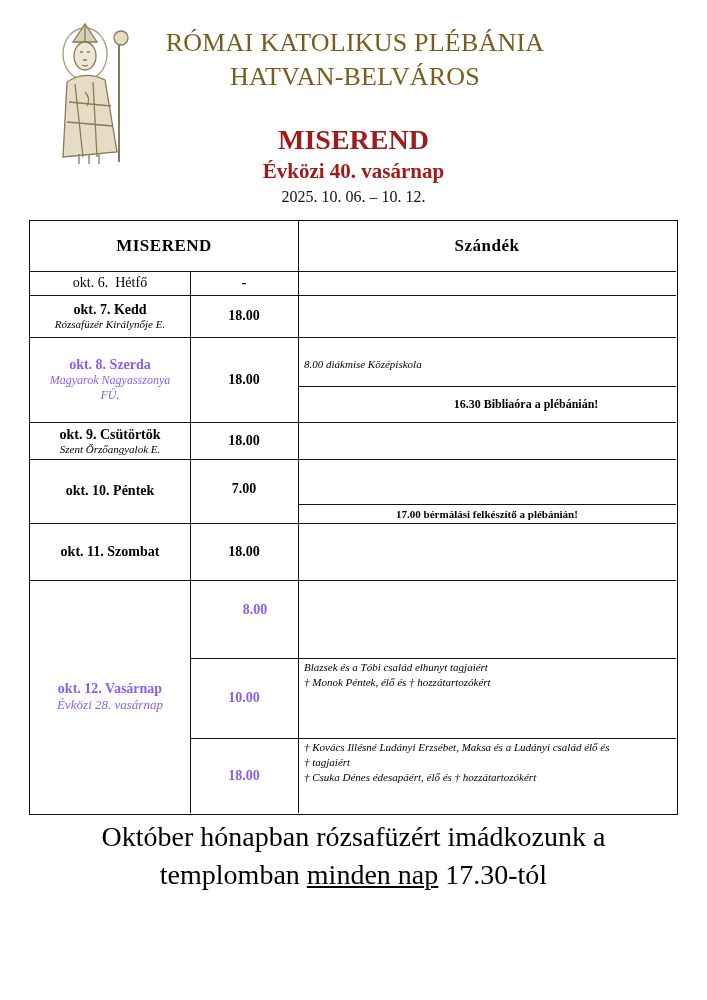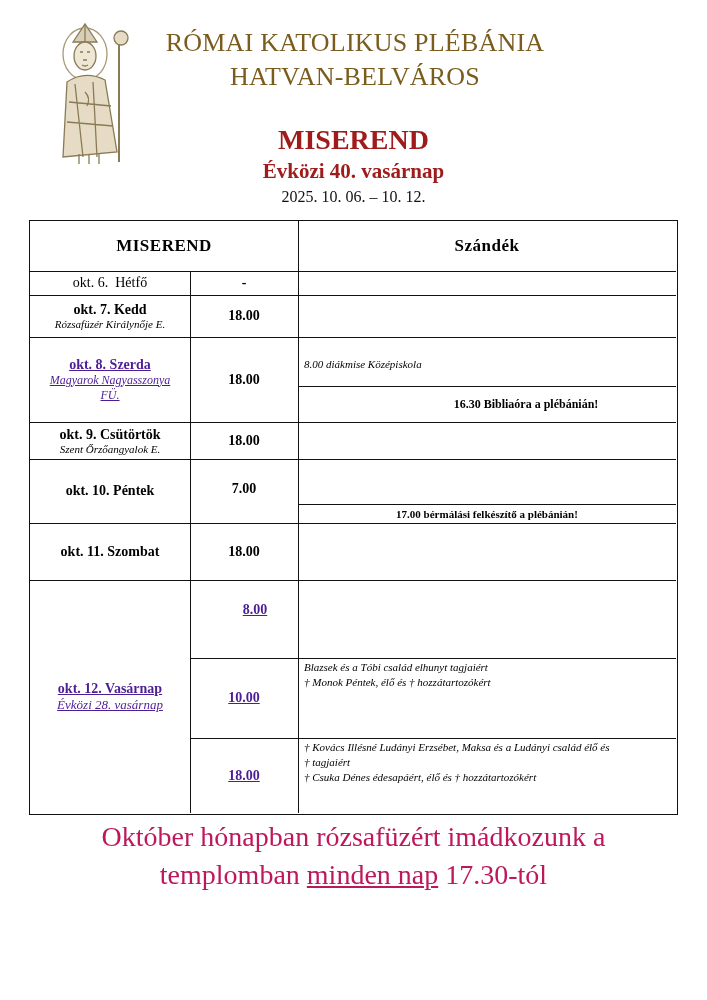--- a/index.html
+++ b/index.html
@@ -15,26 +15,26 @@
 
   .tbl { position: absolute; left: 29px; top: 220px; width: 649px; height: 595px; border: 1.5px solid #111; box-sizing: border-box; }
   .cell { position: absolute; box-sizing: border-box; display: flex; flex-direction: column; align-items: center; justify-content: center; text-align: center; }
   .hl { position: absolute; height: 0; border-top: 1.5px solid #111; }
   .vl { position: absolute; width: 0; border-left: 1.5px solid #111; }
 
   .hdr { font-weight: bold; font-size: 17px; letter-spacing: 0.5px; }
   .day { font-size: 14px; }
   .day-b { font-weight: bold; font-size: 14px; }
   .day-sub { font-style: italic; font-size: 11px; }
-  .red { color: #4c1d95; text-decoration: underline; }
+  .red { color: #8b5cf6; }
   .time { font-weight: bold; font-size: 14px; }
   .note { position: absolute; font-style: italic; font-size: 11px; line-height: 15px; text-align: left; }
   .note-bold { font-weight: bold; font-size: 12px; }
 
-  .footer { position: absolute; left: 0; width: 707px; text-align: center; color: #be185d; font-size: 28px; line-height: 38px; top: 818px; }
+  .footer { position: absolute; left: 0; width: 707px; text-align: center; color: #000000; font-size: 28px; line-height: 38px; top: 818px; }
   .footer u { text-decoration: underline; }
 </style>
 </head>
 <body>
 
 <div class="logo">
   <svg width="85" height="145" viewBox="0 0 85 145">
     <g fill="none" stroke="#8a7a55" stroke-width="1.3">
       <ellipse cx="30" cy="32" rx="22" ry="26" stroke="#a89a78"></ellipse>
       <path d="M18 20 L30 2 L42 20 Z" fill="#d8cfb8"></path>

